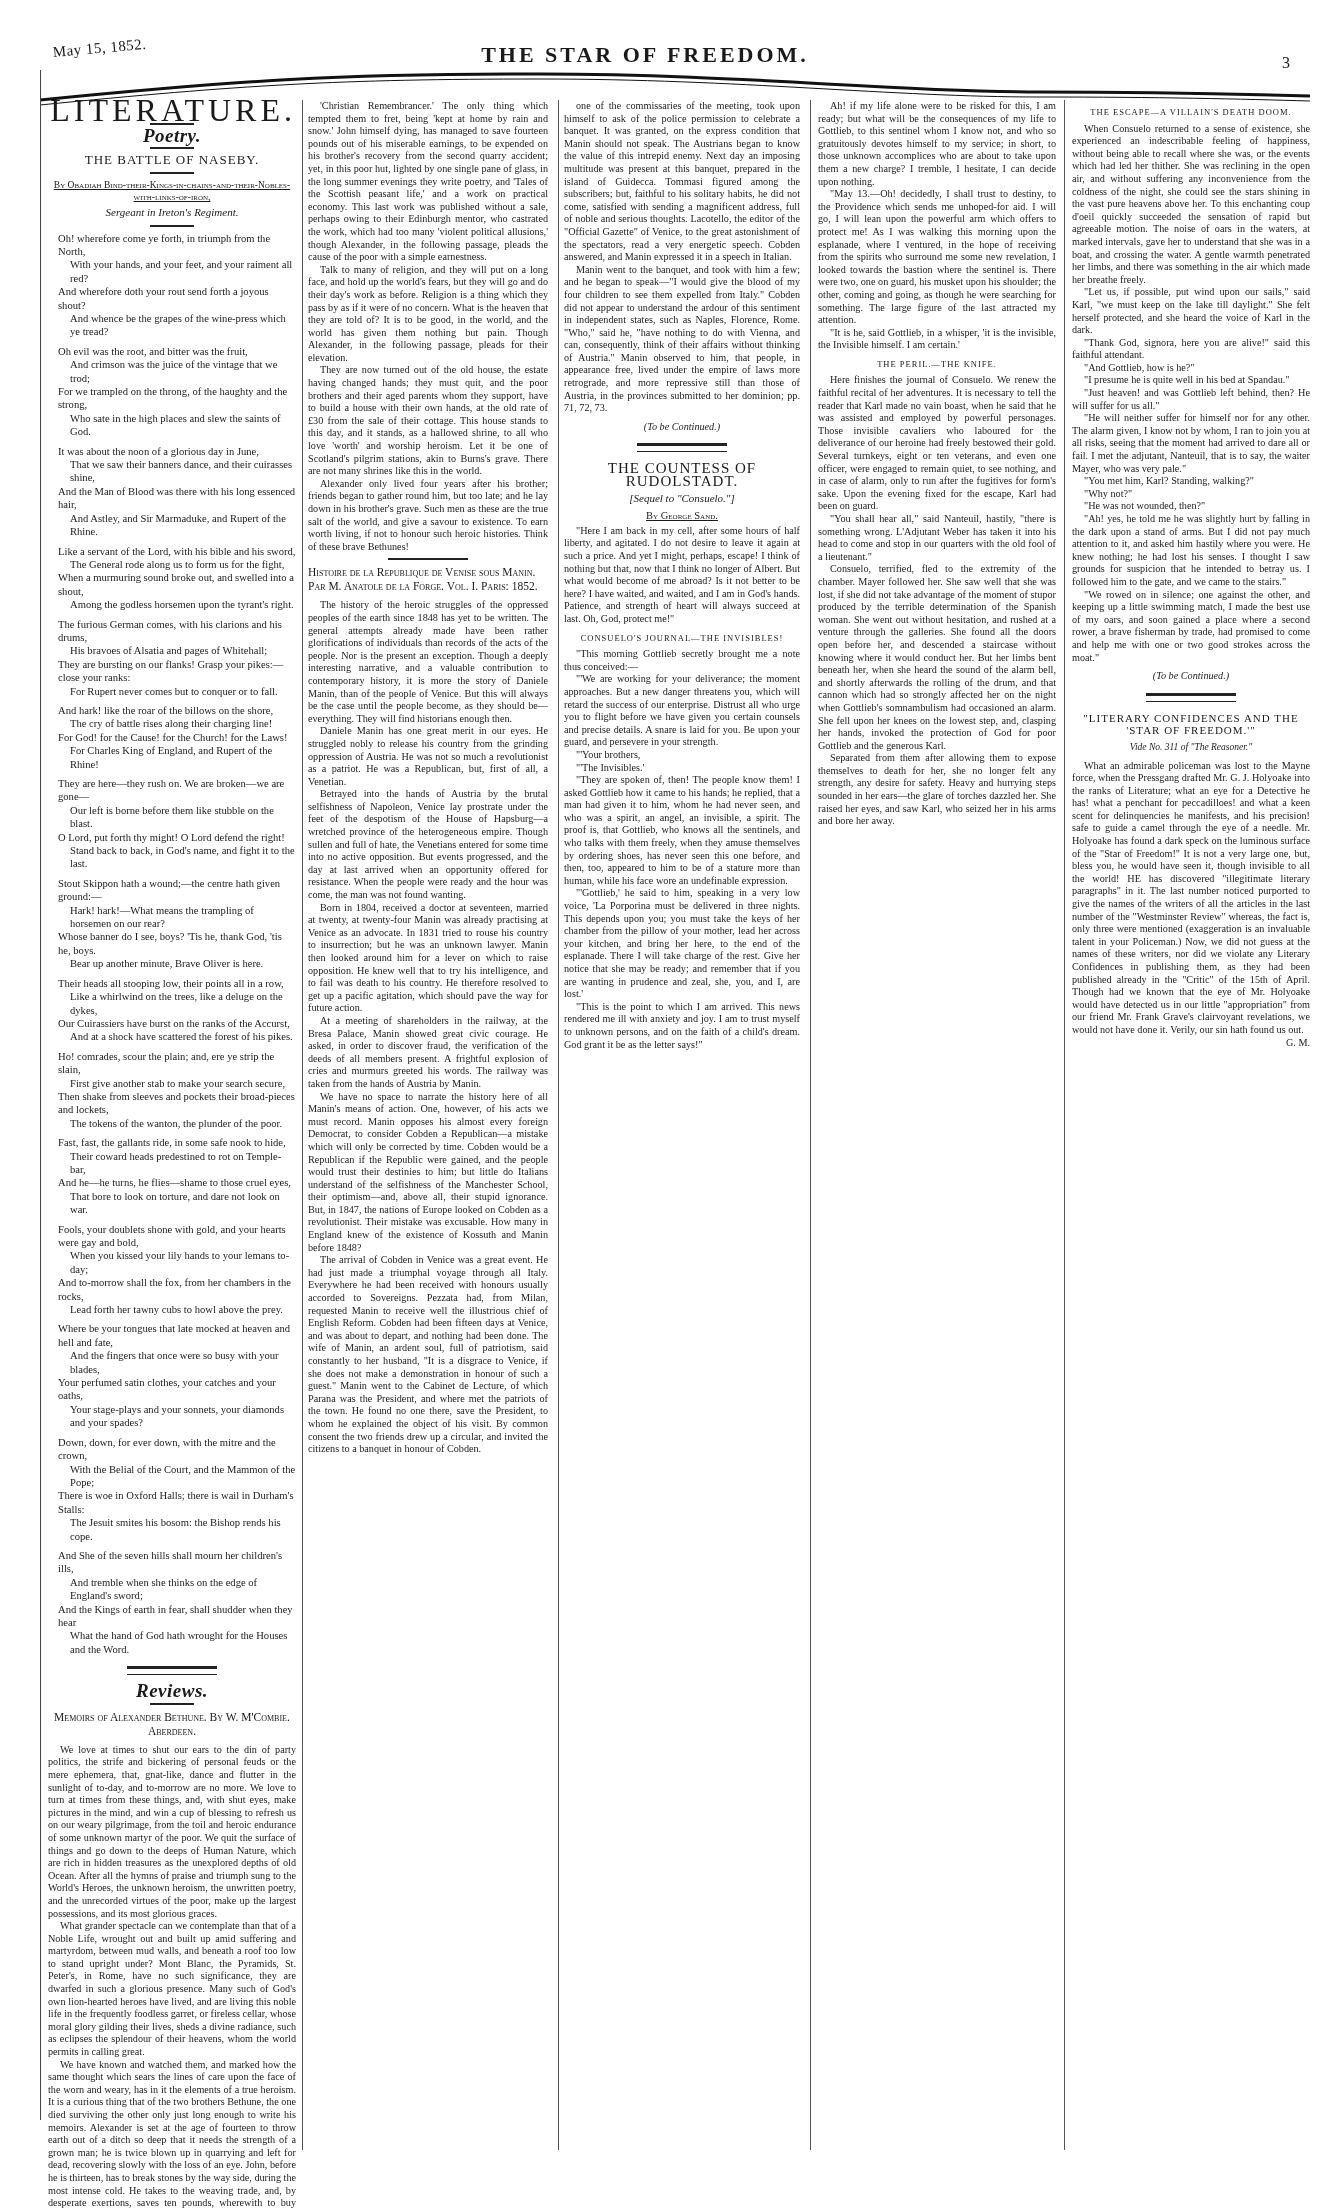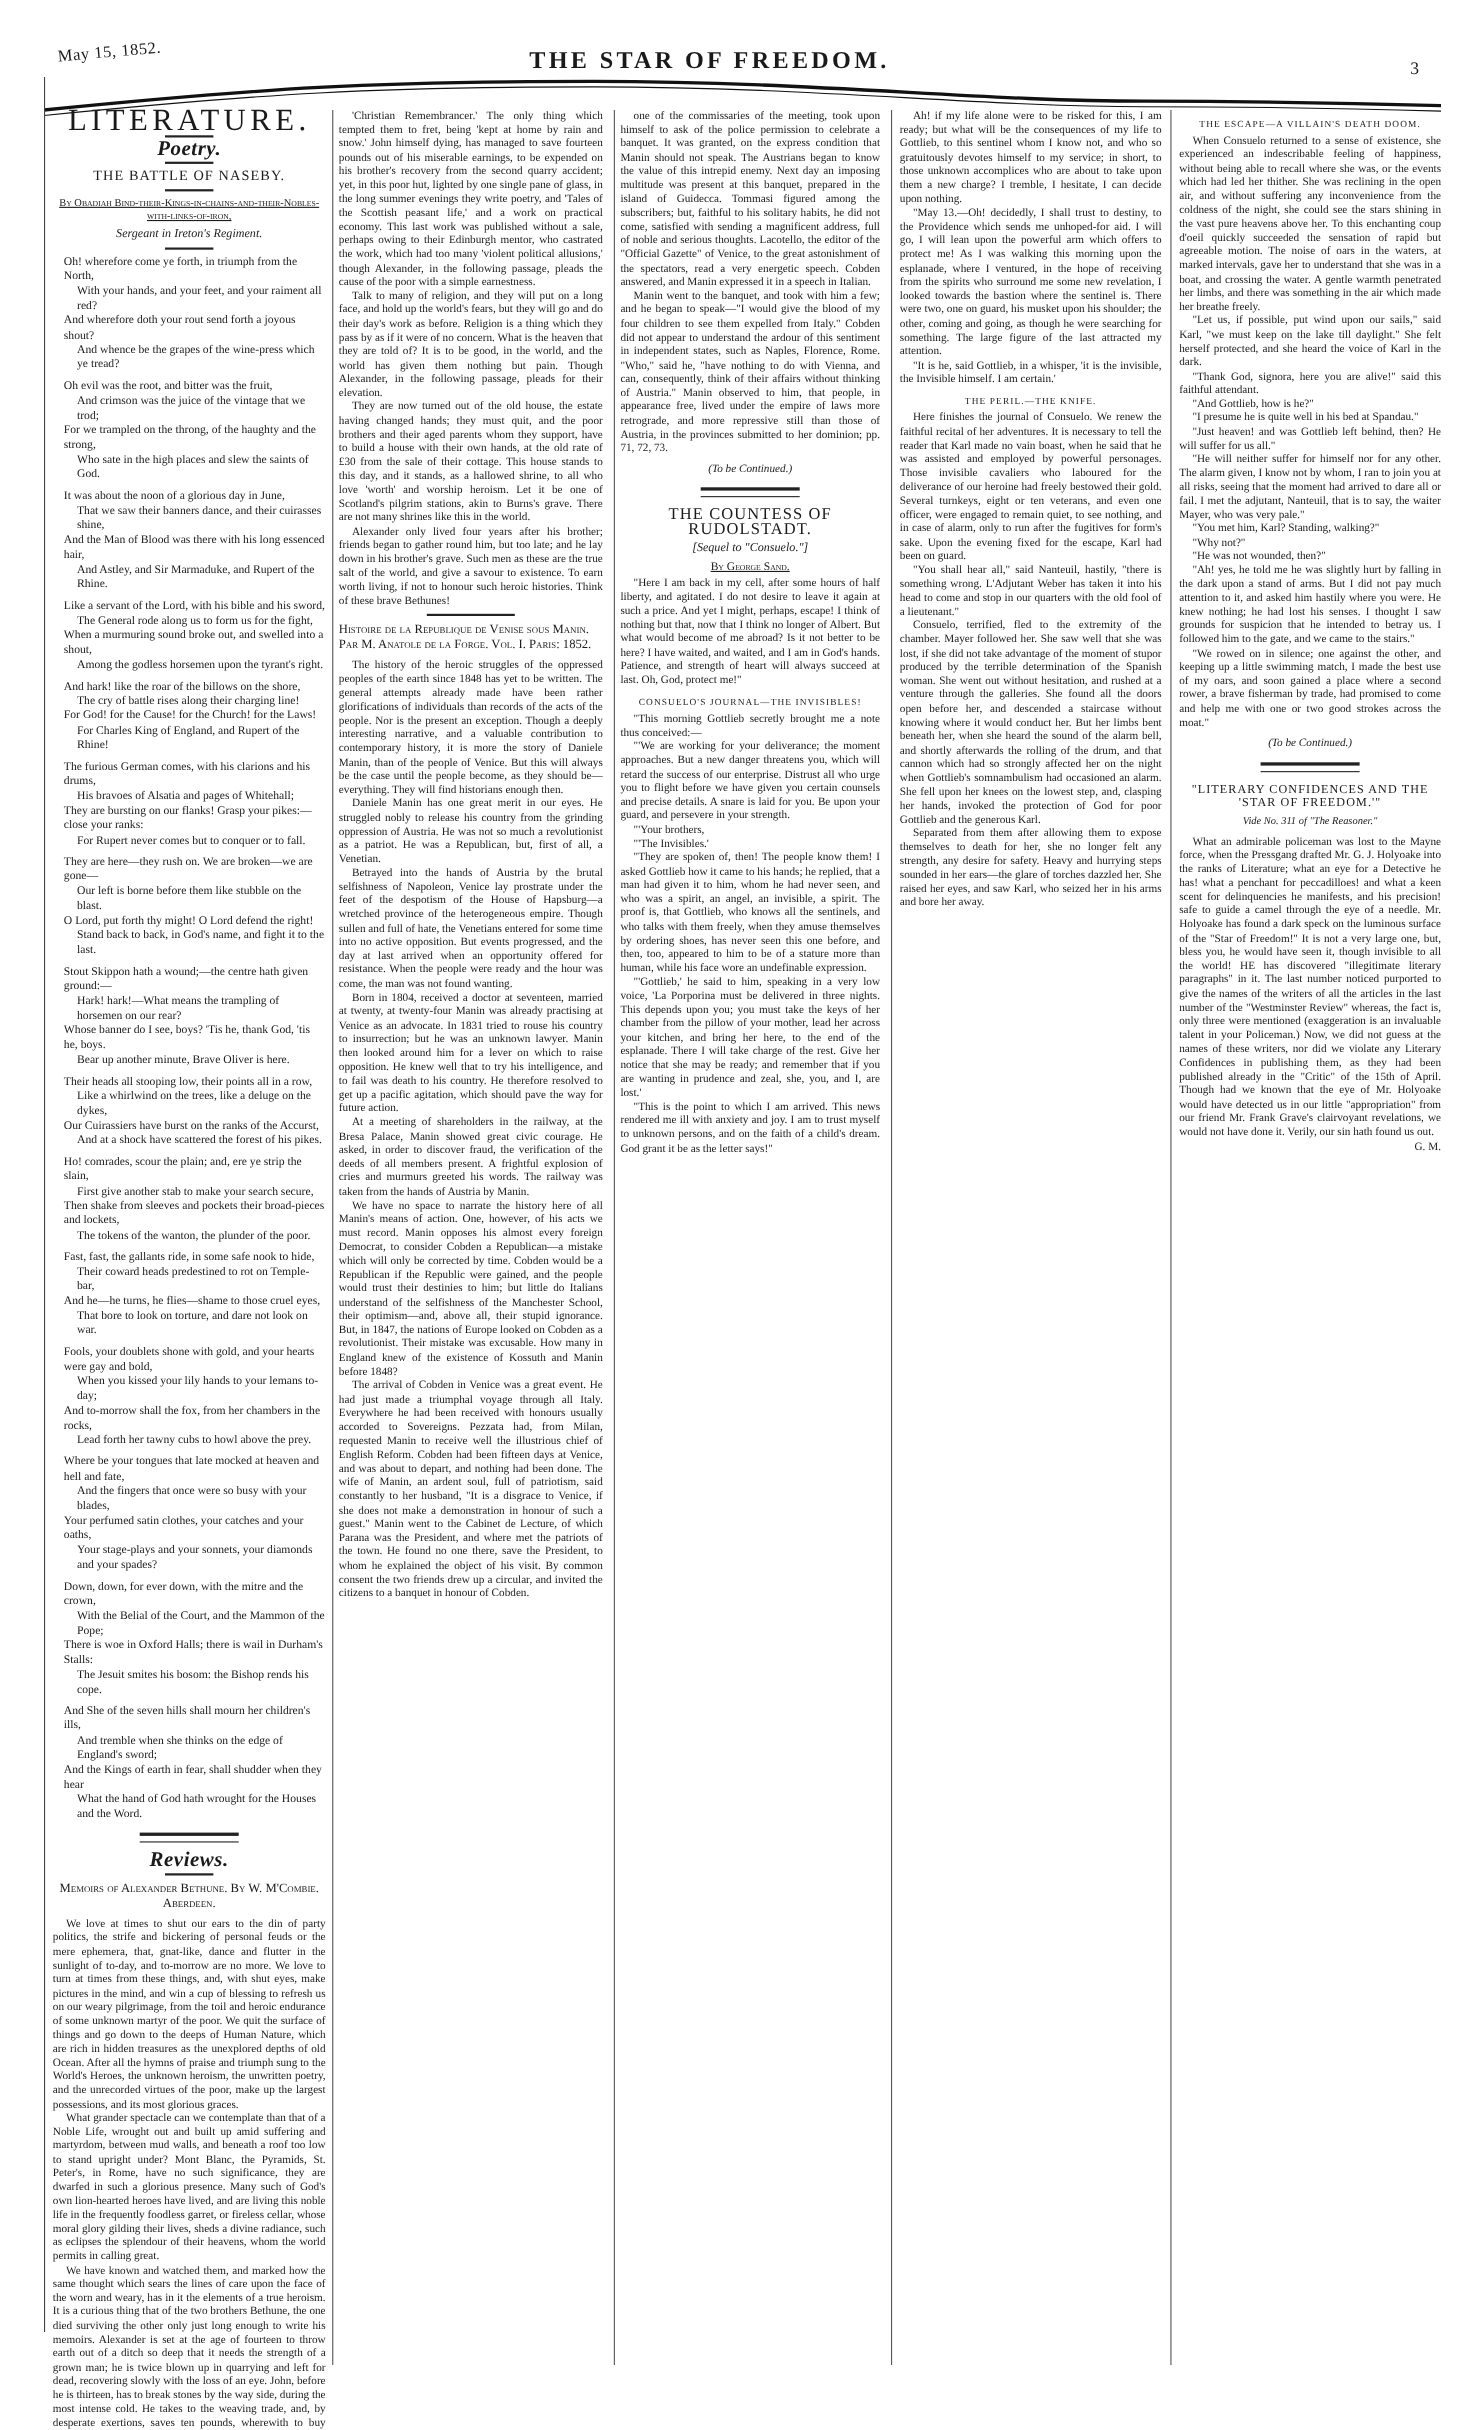--- a/index.html
+++ b/index.html
@@ -17,21 +17,21 @@
 
   .col { position: absolute; top: 70px; font-size: 10.2px; line-height: 12.6px; text-align: justify; }
   .col p { margin: 0 0 0 0; text-indent: 12px; }
   .c1 { left: 8px; width: 248px; }
   .c2 { left: 268px; width: 240px; }
   .c3 { left: 524px; width: 236px; }
   .c4 { left: 778px; width: 238px; }
   .c5 { left: 1032px; width: 238px; }
   .vsep { position: absolute; top: 70px; width: 1px; background: #555; height: 2050px; }
 
-  .section-head { text-align: center; font-size: 28px; letter-spacing: 4px; margin: 4px 0 6px; }
+  .section-head { text-align: right; font-size: 32px; letter-spacing: 4px; margin: 4px 0 6px; }
   .blackletter { text-align: center; font-size: 19px; font-weight: bold; font-style: italic;
                  margin: 4px 0; letter-spacing: 0.5px; }
   .smallcaps-head { text-align: center; font-size: 13px; letter-spacing: 1px; margin: 4px 0; font-variant: small-caps; }
   .byline { text-align: center; font-size: 9.5px; font-variant: small-caps; margin: 2px 0; text-decoration: underline; }
   .sub { text-align: center; font-size: 11px; margin: 2px 0 6px; font-style: italic; }
   .short-rule { width: 44px; height: 2px; background: #222; margin: 5px auto; }
   .dbl-rule { width: 90px; height: 5px; border-top: 3px solid #222; border-bottom: 1px solid #222; margin: 10px auto; }
   .poem { font-size: 10.6px; line-height: 13.4px; text-align: left; }
   .poem .stanza { margin-bottom: 6px; }
   .poem .l { padding-left: 10px; }
@@ -91,30 +91,30 @@
           <div class="l">And the Man of Blood was there with his long essenced hair,</div>
           <div class="l i">And Astley, and Sir Marmaduke, and Rupert of the Rhine.</div>
         </div>
         <div class="stanza">
           <div class="l">Like a servant of the Lord, with his bible and his sword,</div>
           <div class="l i">The General rode along us to form us for the fight,</div>
           <div class="l">When a murmuring sound broke out, and swelled into a shout,</div>
           <div class="l i">Among the godless horsemen upon the tyrant's right.</div>
         </div>
         <div class="stanza">
+          <div class="l">The furious German comes, with his clarions and his drums,</div>
+          <div class="l i">His bravoes of Alsatia and pages of Whitehall;</div>
+          <div class="l">They are bursting on our flanks! Grasp your pikes:—close your ranks:</div>
+          <div class="l i">For Rupert never comes but to conquer or to fall.</div>
+        </div>
+        <div class="stanza">
           <div class="l">And hark! like the roar of the billows on the shore,</div>
           <div class="l i">The cry of battle rises along their charging line!</div>
           <div class="l">For God! for the Cause! for the Church! for the Laws!</div>
           <div class="l i">For Charles King of England, and Rupert of the Rhine!</div>
-        </div>
-        <div class="stanza">
-          <div class="l">The furious German comes, with his clarions and his drums,</div>
-          <div class="l i">His bravoes of Alsatia and pages of Whitehall;</div>
-          <div class="l">They are bursting on our flanks! Grasp your pikes:—close your ranks:</div>
-          <div class="l i">For Rupert never comes but to conquer or to fall.</div>
         </div>
         <div class="stanza">
           <div class="l">They are here—they rush on. We are broken—we are gone—</div>
           <div class="l i">Our left is borne before them like stubble on the blast.</div>
           <div class="l">O Lord, put forth thy might! O Lord defend the right!</div>
           <div class="l i">Stand back to back, in God's name, and fight it to the last.</div>
         </div>
         <div class="stanza">
           <div class="l">Stout Skippon hath a wound;—the centre hath given ground:—</div>
           <div class="l i">Hark! hark!—What means the trampling of horsemen on our rear?</div>

